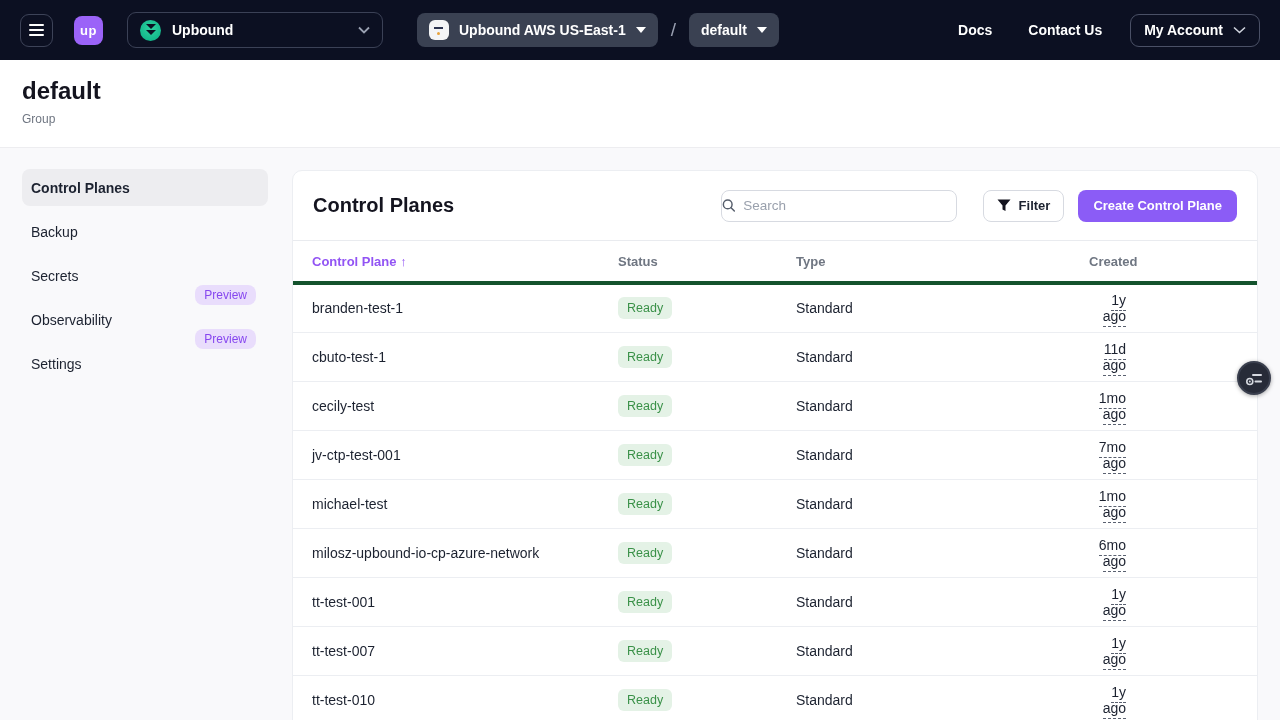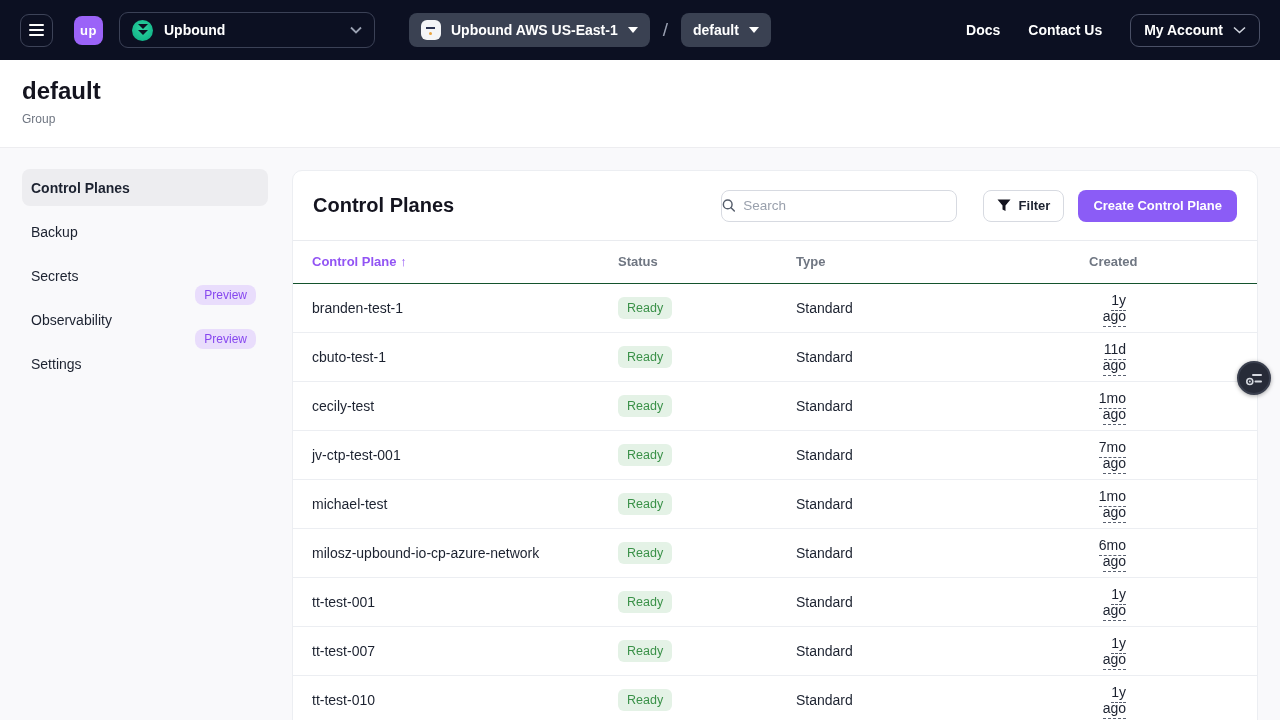--- a/index.html
+++ b/index.html
@@ -8,21 +8,21 @@
 
   
   .navbar { height:60px; background:#0c1022; display:flex; align-items:center; padding:4px 20px; }
   .hamburger-btn { width:33px; height:33px; border:1.5px solid #3d4358; border-radius:9px;
     display:flex; flex-direction:column; justify-content:center; align-items:center; gap:3px;
     background:transparent; cursor:pointer; flex:none; }
   .hamburger-btn span { display:block; width:15px; height:2.2px; background:#ffffff; border-radius:2px; }
   .brand-logo { width:29px; height:29px; background:#9b63f8; border-radius:8px; margin-left:21px;
     display:flex; align-items:center; justify-content:center; color:#fff; font-weight:bold;
     font-size:13px; letter-spacing:.5px; flex:none; }
-  .org-select { margin-left:16px; width:256px; height:36px; border:1px solid #3b4156; border-radius:9px;
+  .org-select { margin-left:24px; width:256px; height:36px; border:1px solid #3b4156; border-radius:9px;
     display:flex; align-items:center; padding:0 12px; cursor:pointer; flex:none; }
   .org-icon { width:21px; height:21px; border-radius:50%;
     background:radial-gradient(circle at 50% 40%, #2fd3a0 0%, #14b88b 70%, #0d9c7c 100%);
     position:relative; flex:none; }
   .org-icon:before, .org-icon:after { content:""; position:absolute; left:50%; transform:translateX(-50%);
     width:0; height:0; border-left:5px solid transparent; border-right:5px solid transparent; }
   .org-icon:before { top:4px; border-top:5px solid #0c1022; }
   .org-icon:after  { top:10px; border-top:5px solid #0c1022; }
   .org-select .lbl { color:#fff; font-weight:bold; font-size:14px; margin-left:11px; }
   .chev { margin-left:auto; flex:none; }
@@ -32,21 +32,21 @@
   .cp-icon { width:20px; height:20px; background:#f4f5f7; border-radius:6px; margin-right:10px;
     position:relative; flex:none; }
   .cp-icon:before { content:""; position:absolute; top:7px; left:5px; width:9px; height:2px; background:#2b3350; }
   .cp-icon:after { content:""; position:absolute; top:12px; left:8px; width:3px; height:3px;
     border-radius:50%; background:#e8a33d; }
   .caret-down { width:0; height:0; border-left:5px solid transparent; border-right:5px solid transparent;
     border-top:6px solid #fff; margin-left:10px; flex:none; }
   .nav-slash { color:#9aa0b2; font-size:19px; margin-left:13px; font-weight:400; flex:none; }
   .grp-pill { margin-left:13px; }
   .nav-spacer { flex:1; }
-  .nav-link { color:#fff; font-weight:bold; font-size:14px; margin-left:28px; cursor:pointer; flex:none; }
+  .nav-link { color:#fff; font-weight:bold; font-size:14px; margin-left:36px; cursor:pointer; flex:none; }
   .account-btn { margin-left:28px; height:33px; border:1px solid #4a5066; border-radius:9px;
     display:flex; align-items:center; padding:0 13px; color:#fff; font-weight:bold; font-size:14px;
     cursor:pointer; flex:none; background:transparent; }
 
   
   .page-header { height:88px; background:#ffffff; padding:17px 0 0 22px; border-bottom:1px solid #ededf0; }
   .page-title { font-size:24px; font-weight:bold; color:#14141f; }
   .page-subtitle { font-size:12px; color:#6f7682; margin-top:7px; }
 
   
@@ -72,21 +72,21 @@
   .filter-btn { margin-left:26px; height:32px; border:1px solid #d7dae1; border-radius:8px;
     background:#fff; display:flex; align-items:center; padding:0 13px; gap:8px;
     font-size:13px; font-weight:bold; color:#1c2230; cursor:pointer;
     font-family:"Liberation Sans", sans-serif; }
   .create-btn { margin-left:14px; height:32px; border:none; border-radius:8px; background:#8b5cf6;
     color:#ffffff; font-size:13px; font-weight:bold; padding:0 15px; cursor:pointer;
     font-family:"Liberation Sans", sans-serif; }
 
   table.cp-table { width:100%; border-collapse:collapse; table-layout:fixed; }
   .cp-table th { height:42px; font-size:13px; font-weight:bold; color:#6f7682; text-align:left;
-    border-bottom:1px solid #14532d; vertical-align:middle; }
+    border-bottom:4px solid #14532d; vertical-align:middle; }
   .cp-table th.sorted { color:#9254f4; cursor:pointer; }
   .cp-table th:first-child, .cp-table td:first-child { padding-left:19px; }
   .cp-table th:last-child, .cp-table td:last-child { text-align:right; padding-right:131px; }
   .cp-table td { height:49px; font-size:14px; color:#1c2230; border-bottom:1px solid #eceef2;
     vertical-align:middle; }
   .status-badge { display:inline-block; background:#e4f2e6; color:#3a9148; font-size:12.5px;
     padding:4px 9px; border-radius:6px; }
   .created-val { border-bottom:1px dashed #5a6170; padding-bottom:2px; cursor:default; }
   .sort-arrow { font-weight:bold; }
 

